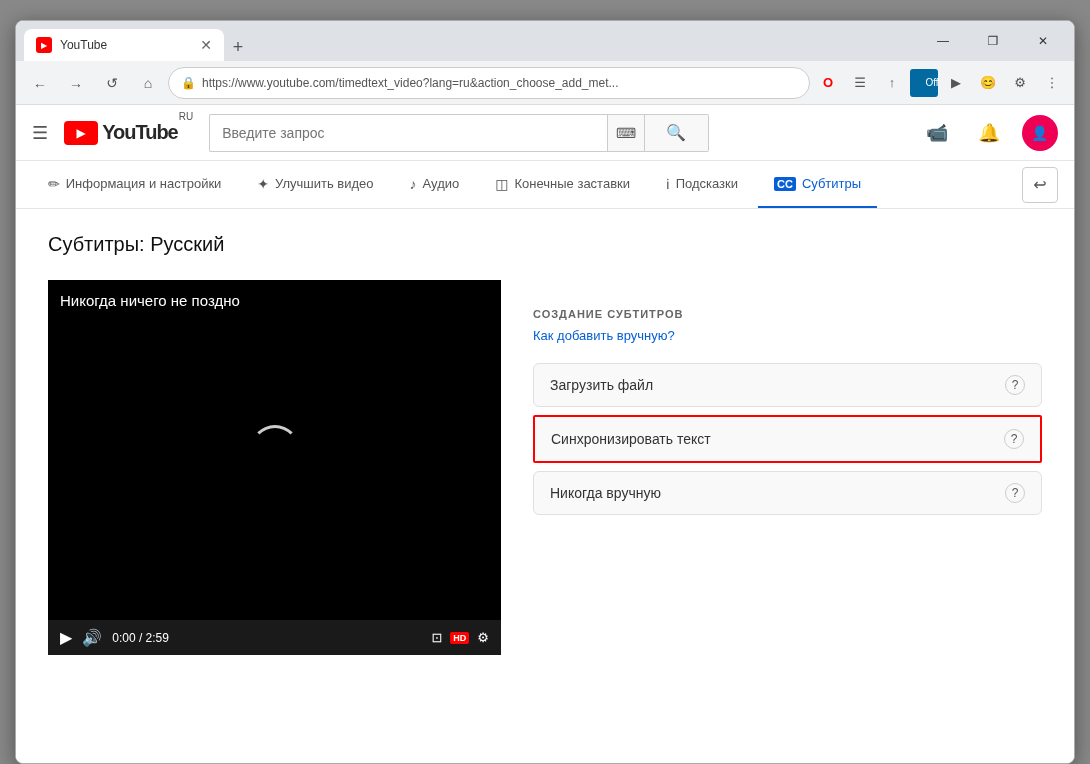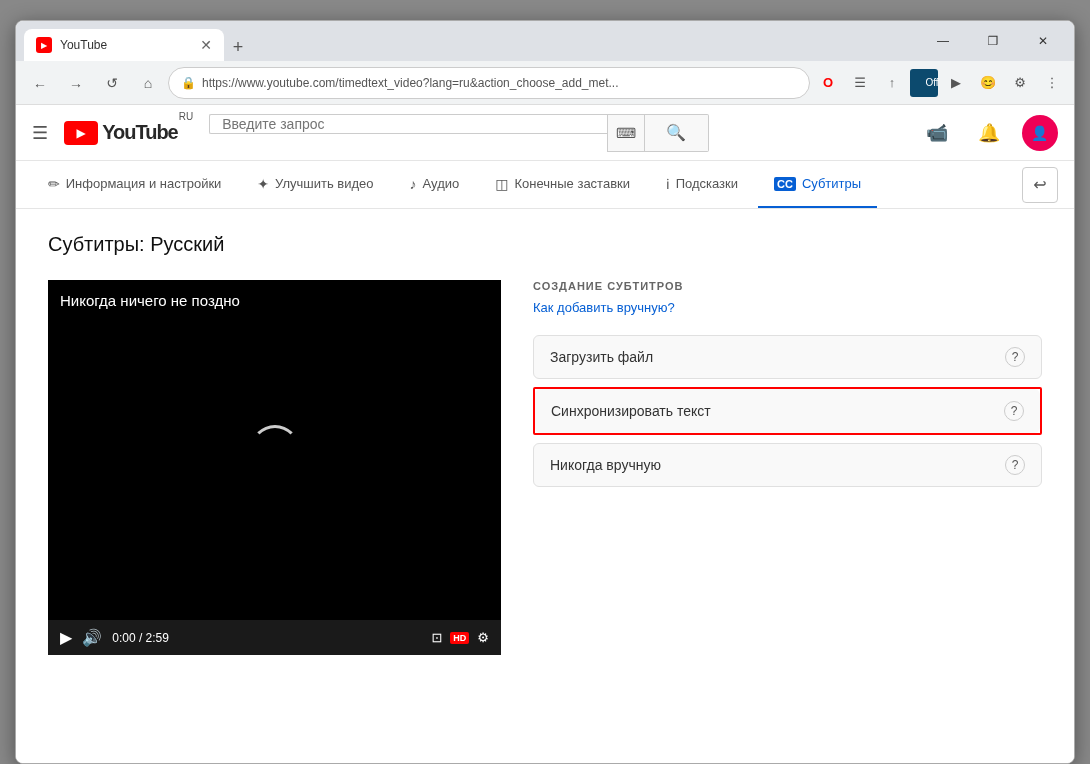--- a/index.html
+++ b/index.html
@@ -288,20 +288,21 @@
       color: white;
       font-size: 9px;
       font-weight: bold;
       padding: 1px 3px;
       border-radius: 2px;
     }
 
     
     .subtitles-panel {
       flex: 1;
+      margin-top: 28px;
     }
     .create-label {
       font-size: 11px;
       font-weight: bold;
       color: #666;
       letter-spacing: 1px;
       margin-bottom: 8px;
     }
     .add-link {
       color: #065fd4;
@@ -373,41 +374,41 @@
     <div class="nav-btn">↺</div>
     <div class="nav-btn">⌂</div>
     <div class="address-input">
       <span class="lock-icon">🔒</span>
       <span class="address-text">https://www.youtube.com/timedtext_video?lang=ru&amp;action_choose_add_met...</span>
     </div>
     <div class="browser-extensions">
       <div class="ext-btn" style="color:#f00; font-weight:bold;">O</div>
       <div class="ext-btn">☰</div>
       <div class="ext-btn">↑</div>
-      <div class="ext-btn" style="background:#0c4a6e;color:white;border-radius:3px;font-size:10px;padding-left:16px;">Off</div>
+      <div class="ext-btn" style="background:#0369a1;color:white;border-radius:3px;font-size:10px;padding-left:16px;">Off</div>
       <div class="ext-btn">▶</div>
       <div class="ext-btn">😊</div>
       <div class="ext-btn">⚙</div>
       <div class="ext-btn">⋮</div>
     </div>
   </div>
 
   <div class="page-content">
 
     <div class="yt-header">
       <div class="hamburger">☰</div>
       <div class="yt-logo">
         <div class="yt-logo-icon">▶</div>
         <div style="display:flex; align-items:baseline; gap:1px;">
           <span class="yt-logo-text">YouTube</span>
           <span class="yt-logo-country">RU</span>
         </div>
       </div>
       <div class="yt-search">
-        <input type="text" style="flex: 1 1 0%; height: 20px; border-top: 1px solid rgb(204, 204, 204); border-bottom: 1px solid rgb(204, 204, 204); border-left: 1px solid rgb(204, 204, 204); border-image: initial; border-right: none; border-radius: 2px 0px 0px 2px; padding: 0px 12px; font-size: 14px;" placeholder="Введите запрос">
+        <input type="text" style="flex: 1 1 0%; height: 38px; border-top: 1px solid rgb(204, 204, 204); border-bottom: 1px solid rgb(204, 204, 204); border-left: 1px solid rgb(204, 204, 204); border-image: initial; border-right: none; border-radius: 2px 0px 0px 2px; padding: 0px 12px; font-size: 14px;" placeholder="Введите запрос">
         <div class="yt-search-keyboard">⌨</div>
         <button class="yt-search-btn">🔍</button>
       </div>
       <div class="yt-header-actions">
         <div class="yt-action-btn">📹</div>
         <div class="yt-action-btn">🔔</div>
         <div class="yt-avatar">👤</div>
       </div>
     </div>
 

